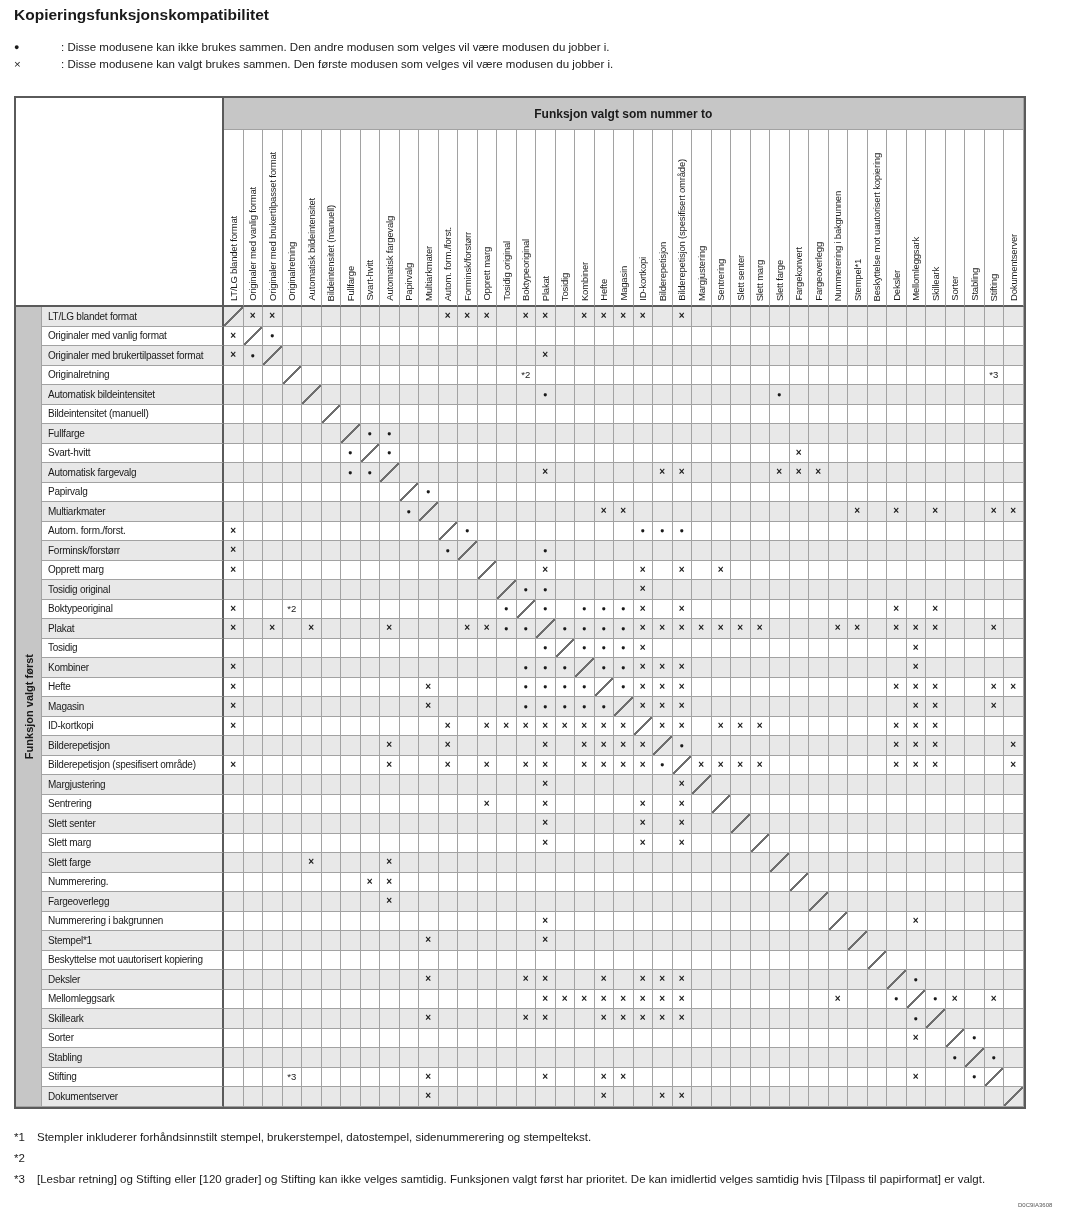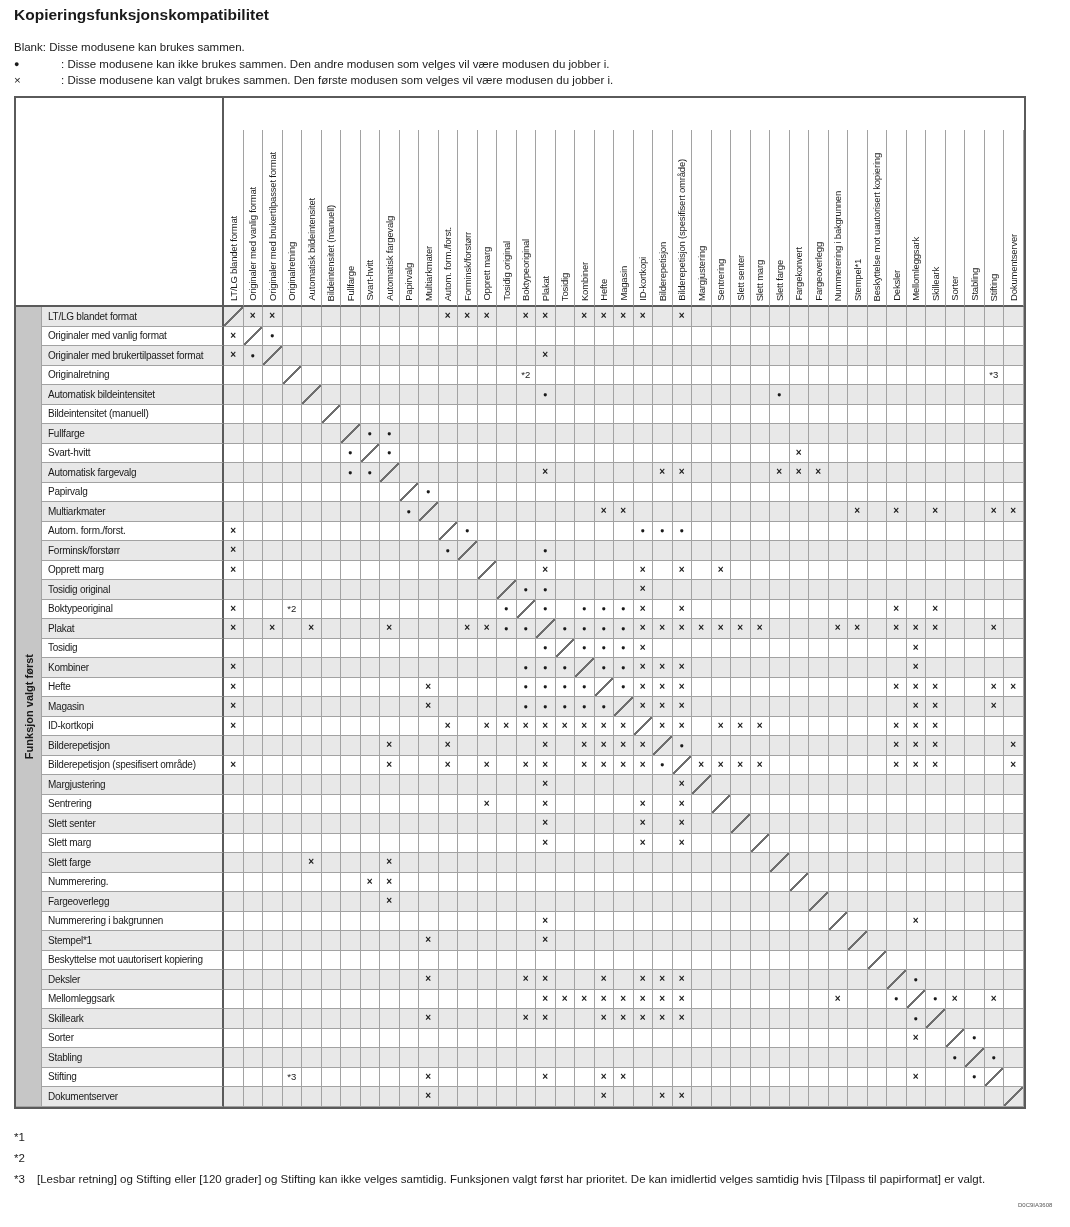--- a/index.html
+++ b/index.html
@@ -42,34 +42,32 @@
   .fnmark { width:23px; flex:none; }
   .doc-code { position:absolute; left:1018px; top:1202px; font-size:6px; color:#555; }
 </style>
 </head>
 <body>
 
 <div class="title">Kopieringsfunksjonskompatibilitet</div>
 
 <div class="legend">
   <div class="lrow">
-    <span>Blank: Disse modusene kan brukes sammen.</span>
-  </div>
-  <div class="lrow">
     <span class="lsym dot">●</span>
     <span>: Disse modusene kan ikke brukes sammen. Den andre modusen som velges vil være modusen du jobber i.</span>
   </div>
   <div class="lrow">
     <span class="lsym cross">×</span>
     <span>: Disse modusene kan valgt brukes sammen. Den første modusen som velges vil være modusen du jobber i.</span>
   </div>
 </div>
 
 <div class="grid">
     <div class="cell corner" style="grid-area: 1 / 1 / 3 / 3;"></div>
+    <div class="cell top-header" style="grid-area: 1 / 3 / 2 / 44;">Funksjon valgt som nummer to</div>
     <div class="cell colhdr" style="grid-area: 2 / 3;">
       <div class="vtext">LT/LG blandet format</div>
     </div>
     <div class="cell colhdr" style="grid-area: 2 / 4;">
       <div class="vtext">Originaler med vanlig format</div>
     </div>
     <div class="cell colhdr" style="grid-area: 2 / 5;">
       <div class="vtext">Originaler med brukertilpasset format</div>
     </div>
     <div class="cell colhdr" style="grid-area: 2 / 6;">
@@ -2417,20 +2415,21 @@
     <div class="cell mcell alt" style="grid-area: 43 / 39;"></div>
     <div class="cell mcell alt" style="grid-area: 43 / 40;"></div>
     <div class="cell mcell alt" style="grid-area: 43 / 41;"></div>
     <div class="cell mcell alt" style="grid-area: 43 / 42;"></div>
     <div class="cell mcell alt diag" style="grid-area: 43 / 43;"></div>
   </div>
 
 <div class="footnotes">
   <div class="fnrow">
     <span class="fnmark">*1</span>
+    <span>Stempler inkluderer forhåndsinnstilt stempel, brukerstempel, datostempel, sidenummerering og stempeltekst.</span>
   </div>
   <div class="fnrow">
     <span class="fnmark">*2</span>
   </div>
   <div class="fnrow">
     <span class="fnmark">*3</span>
     <span>[Lesbar retning] og Stifting eller [120 grader] og Stifting kan ikke velges samtidig. Funksjonen valgt først har prioritet. De kan imidlertid velges samtidig hvis [Tilpass til papirformat] er valgt.</span>
   </div>
 </div>
 

